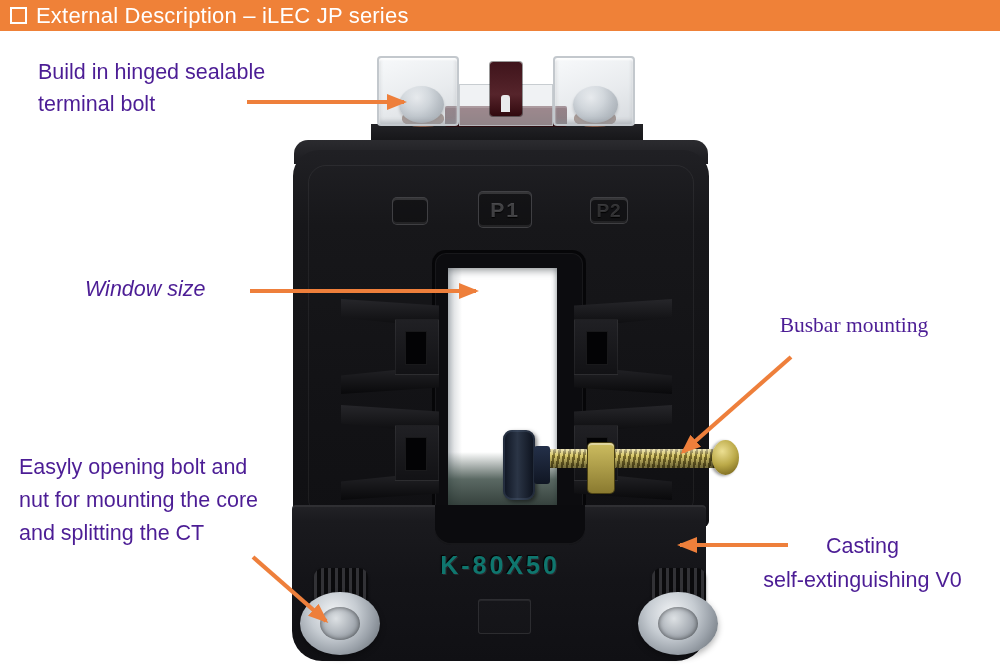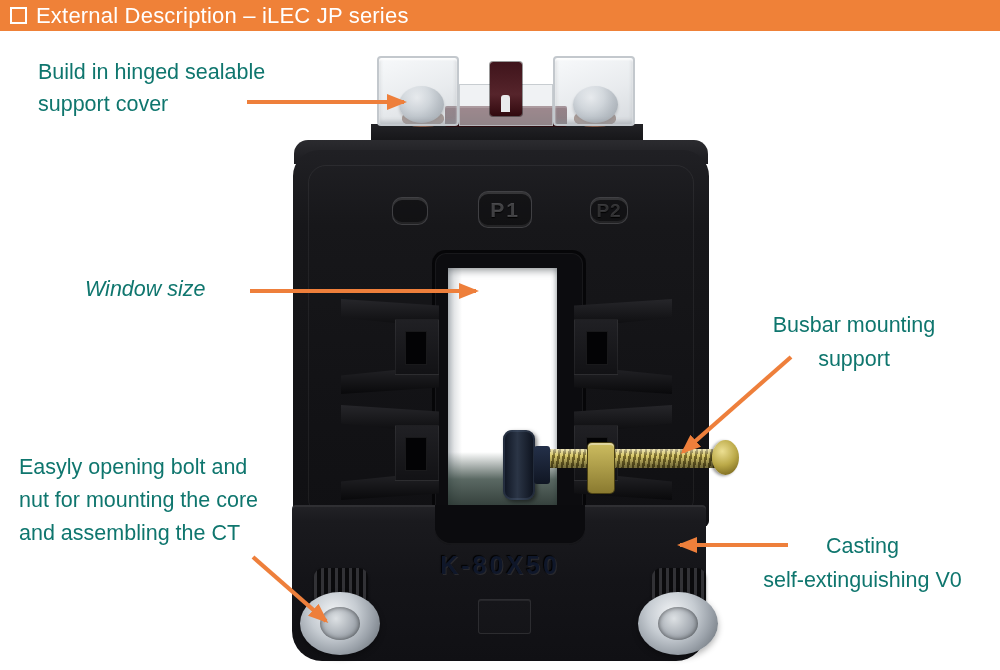--- a/index.html
+++ b/index.html
@@ -9,21 +9,21 @@
 
   
   .hdr { position:absolute; left:0; top:0; width:1000px; height:31px;
          background:#ef8138; display:flex; align-items:center; }
   .hdr .sq { display:inline-block; width:17px; height:17px; border:2.5px solid #fff;
              margin-left:10px; }
   .hdr .ttl { color:#fff; font-size:22px; margin-left:9px; letter-spacing:.2px; }
 
   
   .abs { position:absolute; }
-  .ann { position:absolute; color:#0f766e; font-size:21.5px; line-height:32px; }
+  .ann { position:absolute; color:#4c1d95; font-size:21.5px; line-height:32px; }
   .ann.ctr { text-align:center; line-height:34px; }
 
   
   .cov-base { left:371px; top:124px; width:272px; height:28px;
               background:linear-gradient(180deg,#222226,#0e0e10); }
   .cov-tblock { left:445px; top:106px; width:122px; height:21px; border-radius:2px;
               background:linear-gradient(180deg,#4a151d,#2a0c10);
               box-shadow:inset 0 2px 0 rgba(255,255,255,.18); }
   .cov-mid { left:459px; top:84px; width:94px; height:42px;
               background:rgba(228,231,235,.55); border:1px solid rgba(190,195,200,.8); }
@@ -47,21 +47,21 @@
   
   .body-topface { left:294px; top:140px; width:414px; height:24px;
               background:linear-gradient(180deg,#2b2b2f,#1c1c20); border-radius:14px 14px 0 0; }
   .bodyblk { left:293px; top:150px; width:416px; height:377px;
               background:linear-gradient(180deg,#202024 0%,#17171a 20%,#131316 60%,#101013 100%);
               border-radius:26px 26px 6px 6px; }
   .groove { left:308px; top:165px; width:386px; height:352px;
               border:1px solid rgba(255,255,255,.06); border-radius:18px; }
   .plate { background:rgba(0,0,0,.25); border:1px solid rgba(150,150,155,.35);
               box-shadow:inset 0 2px 0 rgba(255,255,255,.14), inset 0 -2px 0 rgba(255,255,255,.08);
-              border-radius:10px; display:flex; align-items:center; justify-content:center;
+              border-radius:5px; display:flex; align-items:center; justify-content:center;
               color:rgba(210,210,215,.30); font-weight:bold; text-shadow:0 1px 1px rgba(0,0,0,.9); }
   .plate-a { left:392px; top:197px; width:36px; height:28px; font-size:10px; }
   .plate-b { left:478px; top:191px; width:54px; height:37px; font-size:21px; letter-spacing:2px; }
   .plate-c { left:590px; top:197px; width:38px; height:27px; font-size:19px; letter-spacing:1px;
              color:rgba(210,210,215,.22); }
 
   
   .win-recess { left:432px; top:250px; width:154px; height:282px; background:#0c0c0f;
               border-radius:14px;
               box-shadow:inset 0 0 0 3px #060608, inset 0 0 0 4px rgba(255,255,255,.05); }
@@ -108,21 +108,21 @@
 
   
   .bblock { left:292px; top:505px; width:414px; height:156px;
               background:linear-gradient(180deg,#232327 0,#1a1a1e 10%,#141418 48%,#101014);
               border-radius:4px 4px 30px 30px;
               box-shadow:inset 0 2px 0 rgba(255,255,255,.06); }
   .notch { left:435px; top:505px; width:150px; height:40px; background:#0b0b0e;
               border-radius:0 0 16px 16px;
               box-shadow:inset 0 -2px 0 rgba(255,255,255,.05); }
   .emboss { left:420px; top:551px; width:160px; text-align:center;
-              font-size:25px; font-weight:bold; letter-spacing:3px; color:#0f172a;
+              font-size:25px; font-weight:bold; letter-spacing:3px; color:#0f766e;
               text-shadow:1px 1px 0 rgba(150,150,155,.16), -1px -1px 1px rgba(0,0,0,.9); }
   .blabel { left:478px; top:599px; width:53px; height:35px; border-radius:3px;
               background:rgba(255,255,255,.015); border:1px solid rgba(255,255,255,.10);
               box-shadow:inset 0 1px 0 rgba(255,255,255,.07); }
   .knurl { width:54px; height:38px; border-radius:9px;
               background:repeating-linear-gradient(90deg,#323236 0 3px,#0a0a0c 3px 7px);
               box-shadow:0 2px 3px rgba(0,0,0,.5); }
   .knurl-l { left:314px; top:568px; } .knurl-r { left:652px; top:568px; }
   .disc { width:80px; height:63px; border-radius:50%;
               background:radial-gradient(circle at 42% 34%,#f2f4f6,#c6ccd2 38%,#9aa1a9 64%,#6f767d 88%,#565c62);
@@ -220,36 +220,35 @@
     </defs>
     <line x1="247" y1="102" x2="404" y2="102" marker-end="url(#ah)"></line>
     <line x1="250" y1="291" x2="476" y2="291" marker-end="url(#ah)"></line>
     <line x1="791" y1="357" x2="683" y2="452" marker-end="url(#ah)"></line>
     <line x1="253" y1="557" x2="326" y2="621" marker-end="url(#ah)"></line>
     <line x1="788" y1="545" x2="680" y2="545" marker-end="url(#ah)"></line>
   </svg>
 
   <div class="ann" style="left:38px; top:56px;">
     <div>Build in hinged sealable</div>
-    <div>support cover</div>
+    <div>terminal bolt</div>
   </div>
 
   <div class="ann" style="left:85px; top:273px;font-style:italic;">
     <div>Window size</div>
   </div>
 
-  <div class="ann ctr" style="left:750px; top:308px; width:208px;">
+  <div class="ann ctr" style="left:750px; top:308px; width:208px;font-family:Liberation Serif, serif;">
     <div>Busbar mounting</div>
-    <div>support</div>
   </div>
 
   <div class="ann" style="left:19px; top:451px; line-height:33px;">
     <div>Easyly opening bolt and</div>
     <div>nut for mounting the core</div>
-    <div>and assembling the CT</div>
+    <div>and splitting the CT</div>
   </div>
 
   <div class="ann ctr" style="left:745px; top:529px; width:235px;">
     <div>Casting</div>
     <div>self-extinguishing V0</div>
   </div>
 
 </div>
 
 </body></html>

